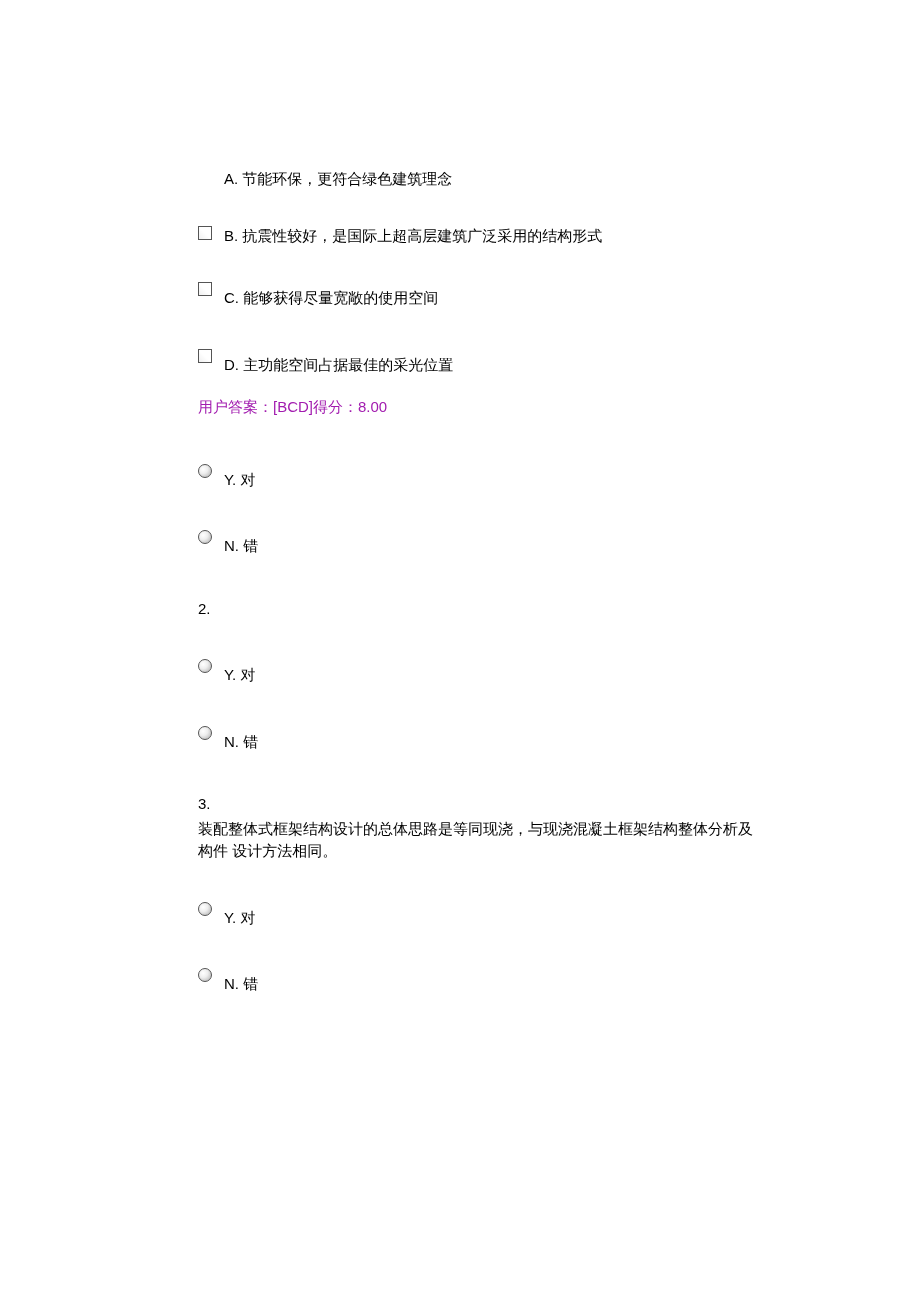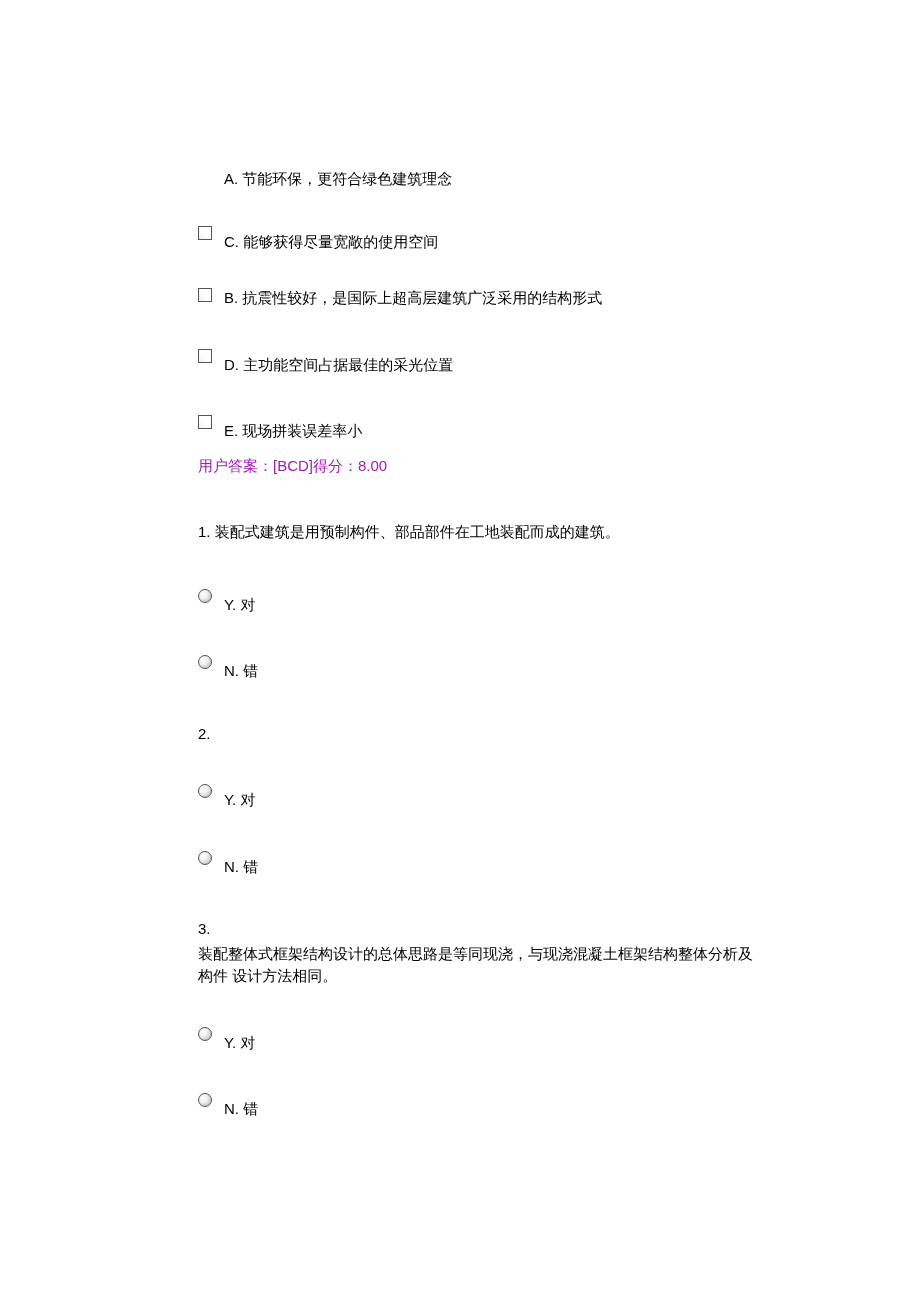--- a/index.html
+++ b/index.html
@@ -68,49 +68,42 @@
 
   <div class="option-row">
     <div class="cb-wrap"></div>
     <div class="opt-text no-pad">A. 节能环保，更符合绿色建筑理念</div>
   </div>
 
   <div class="option-row gap-top">
     <div class="cb-wrap">
       <span class="cb"></span>
     </div>
-    <div class="opt-text">C. 能够获得尽量宽敞的使用空间</div>
+    <div class="opt-text no-pad">B. 抗震性较好，是国际上超高层建筑广泛采用的结构形式</div>
   </div>
 
   <div class="option-row gap-top">
     <div class="cb-wrap">
       <span class="cb"></span>
     </div>
-    <div class="opt-text no-pad">B. 抗震性较好，是国际上超高层建筑广泛采用的结构形式</div>
+    <div class="opt-text">C. 能够获得尽量宽敞的使用空间</div>
   </div>
 
   <div class="option-row">
     <div class="cb-wrap">
       <span class="cb"></span>
     </div>
     <div class="opt-text">D. 主功能空间占据最佳的采光位置</div>
   </div>
 
-  <div class="option-row tight">
-    <div class="cb-wrap">
-      <span class="cb"></span>
-    </div>
-    <div class="opt-text">E. 现场拼装误差率小</div>
-  </div>
 
   <div class="answer">用户答案：[BCD]得分：8.00</div>
 
 
   <div class="question">
-    <div class="q-body-single">1.  装配式建筑是用预制构件、部品部件在工地装配而成的建筑。</div>
 
     <div class="option-row">
       <div class="rb-wrap">
         <span class="rb"></span>
       </div>
       <div class="opt-text">Y. 对</div>
     </div>
 
     <div class="option-row tight">
       <div class="rb-wrap">

